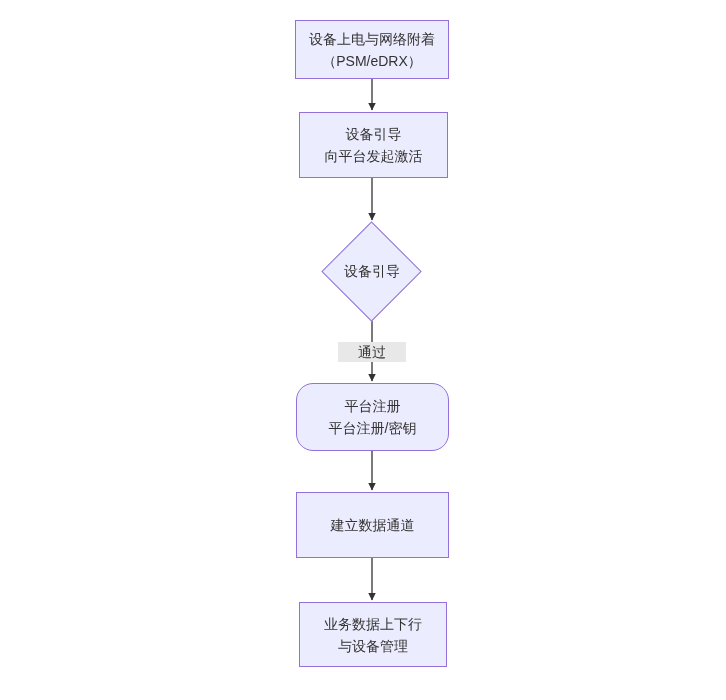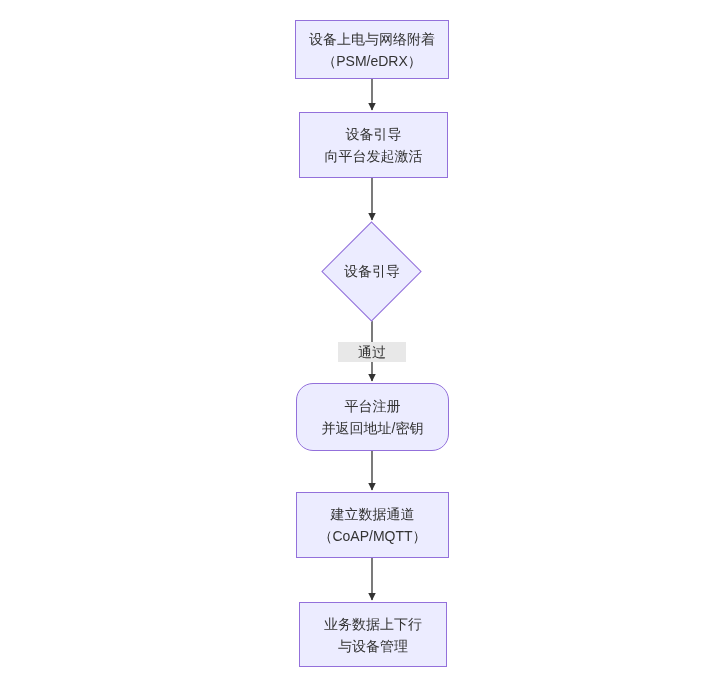--- a/index.html
+++ b/index.html
@@ -101,26 +101,25 @@
   <div class="diamond-label" style="left:312px; top:258px; width:120px; height:28px;">
     <span>设备引导</span>
   </div>
 
   <div class="edge-label" style="left:372px; top:352px;">
     <span>通过</span>
   </div>
 
   <div class="node" style="left:296px; top:383px; width:153px; height:68px;border-radius:17px;">
     <span>平台注册</span>
-    <span>并返回地址/密钥</span>
+    <span>平台注册/密钥</span>
   </div>
 
   <div class="node" style="left:296px; top:492px; width:153px; height:66px;justify-content:center;">
     <span>建立数据通道</span>
-    <span>（CoAP/MQTT）</span>
   </div>
 
   <div class="node" style="left:299px; top:602px; width:148px; height:65px;text-align:right;">
     <span>业务数据上下行</span>
     <span>与设备管理</span>
   </div>
 
 </div>
 
 </body></html>

